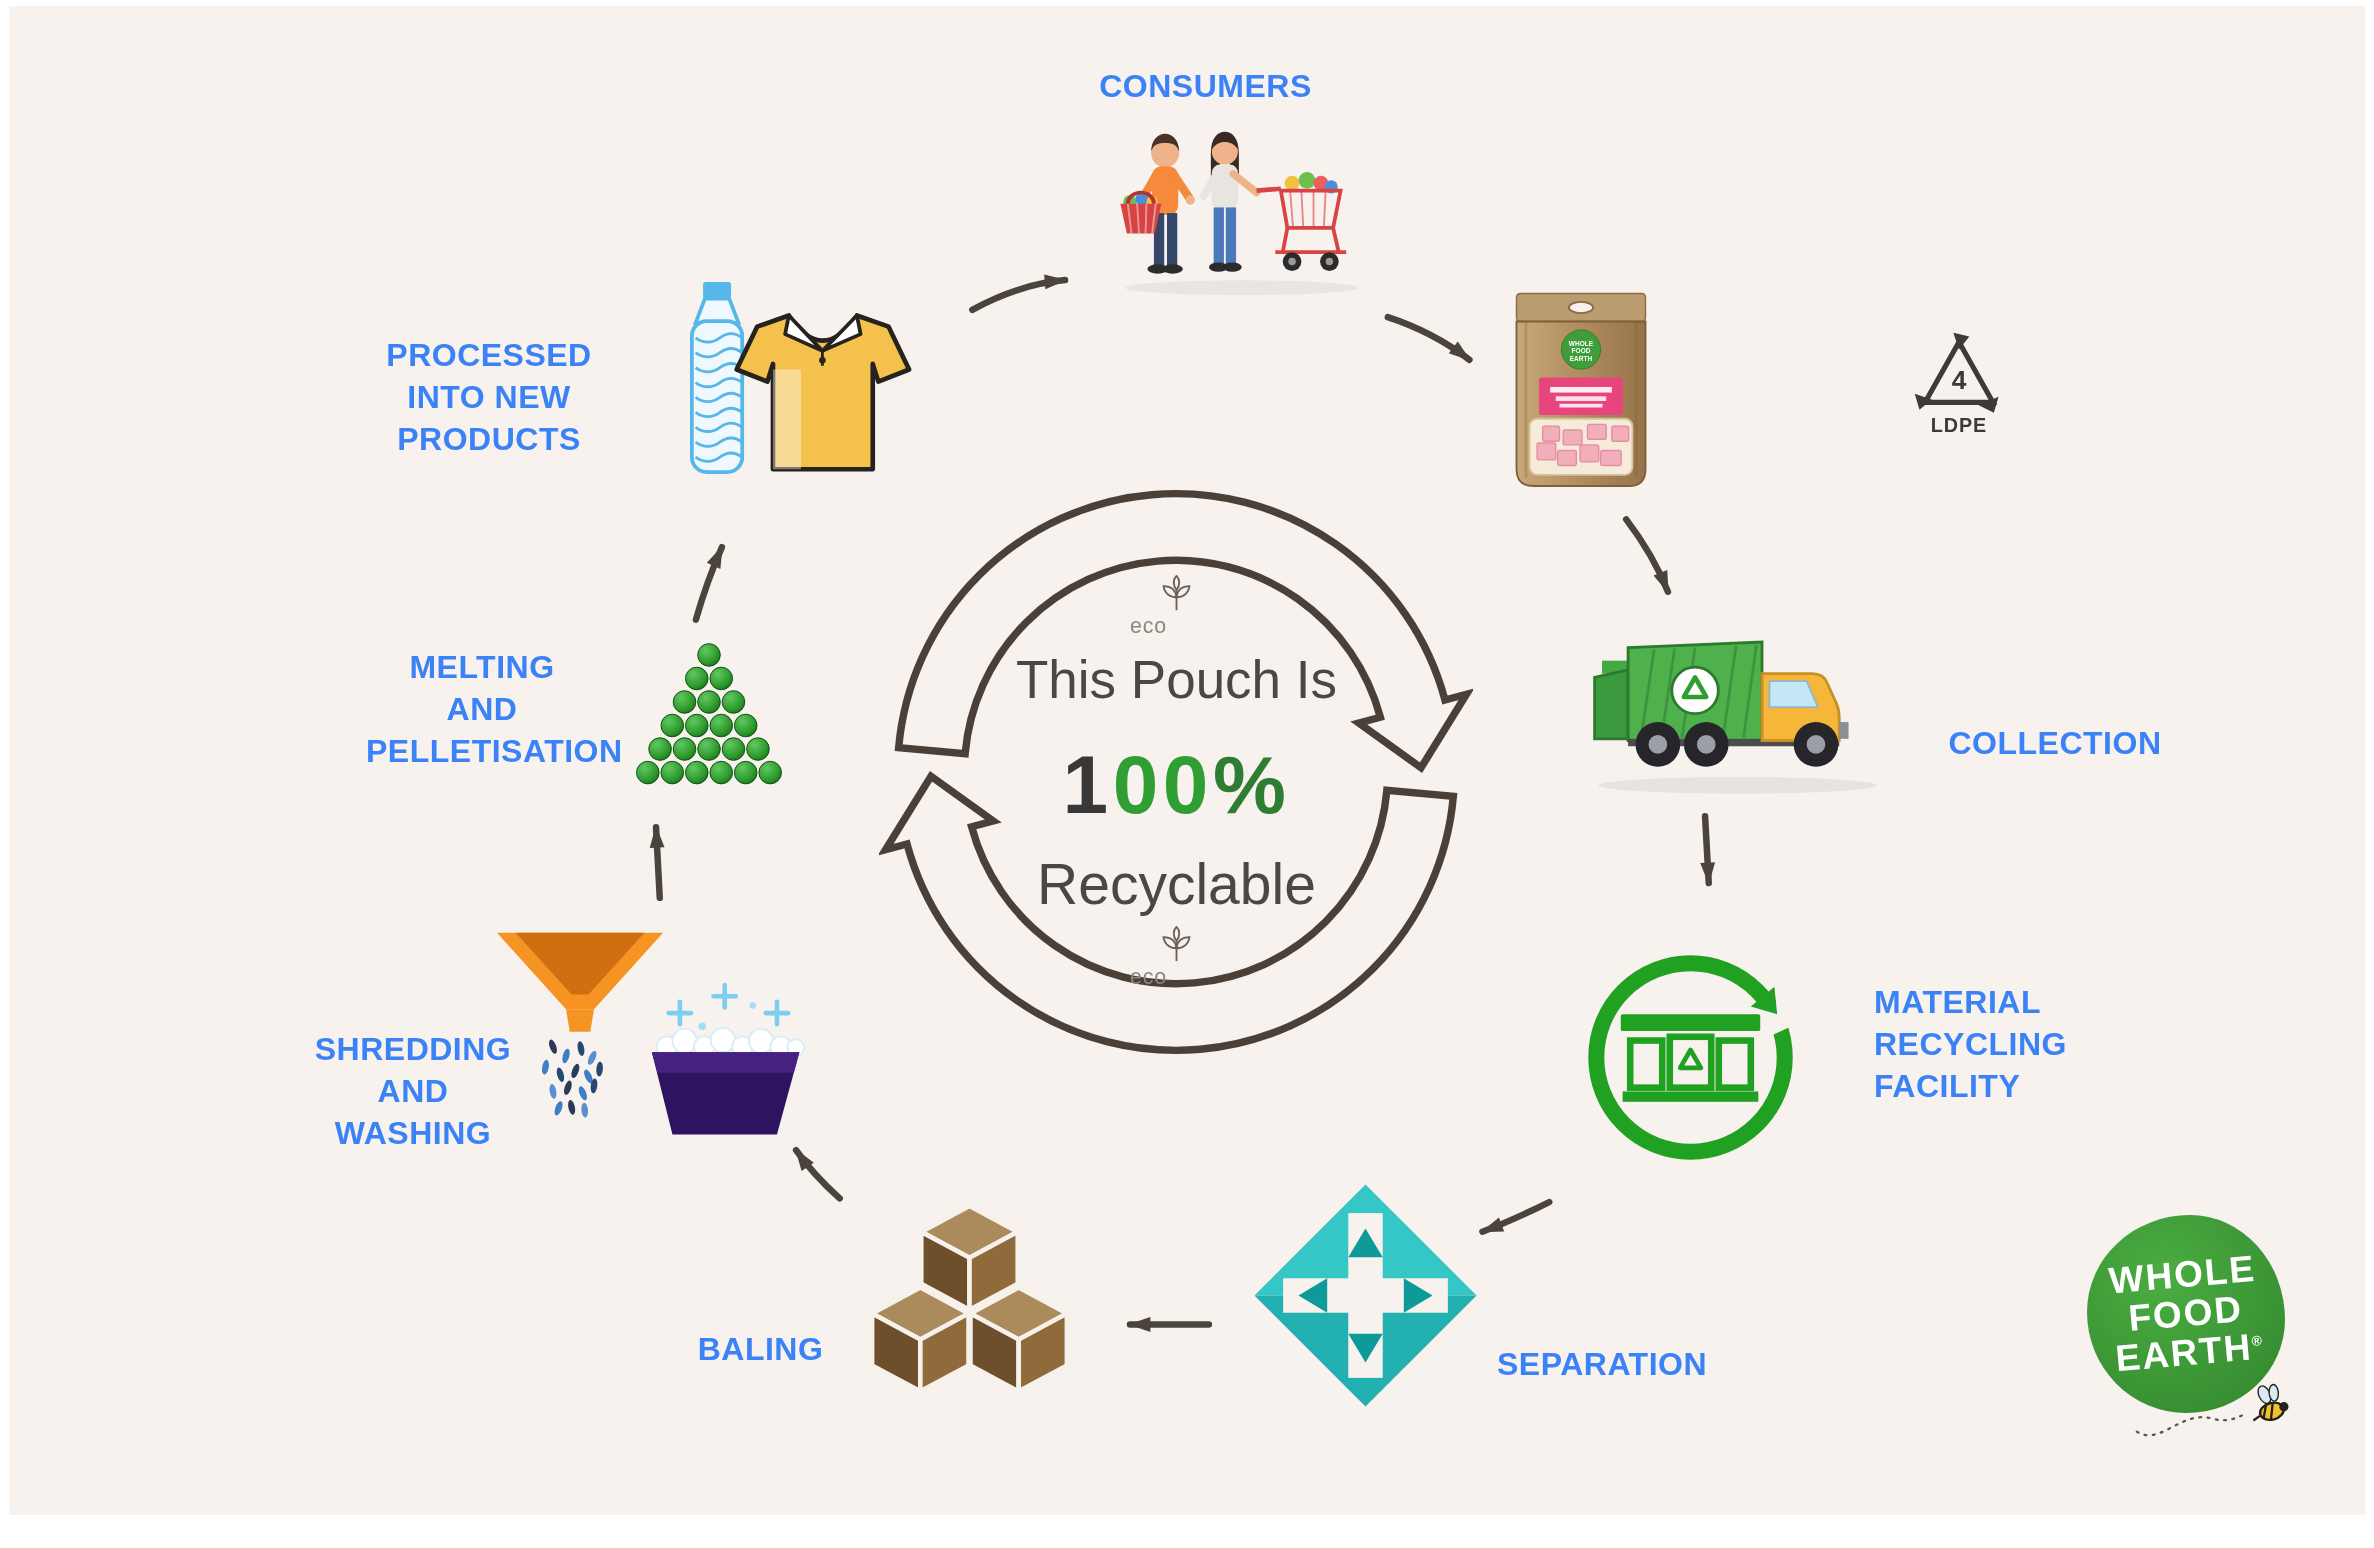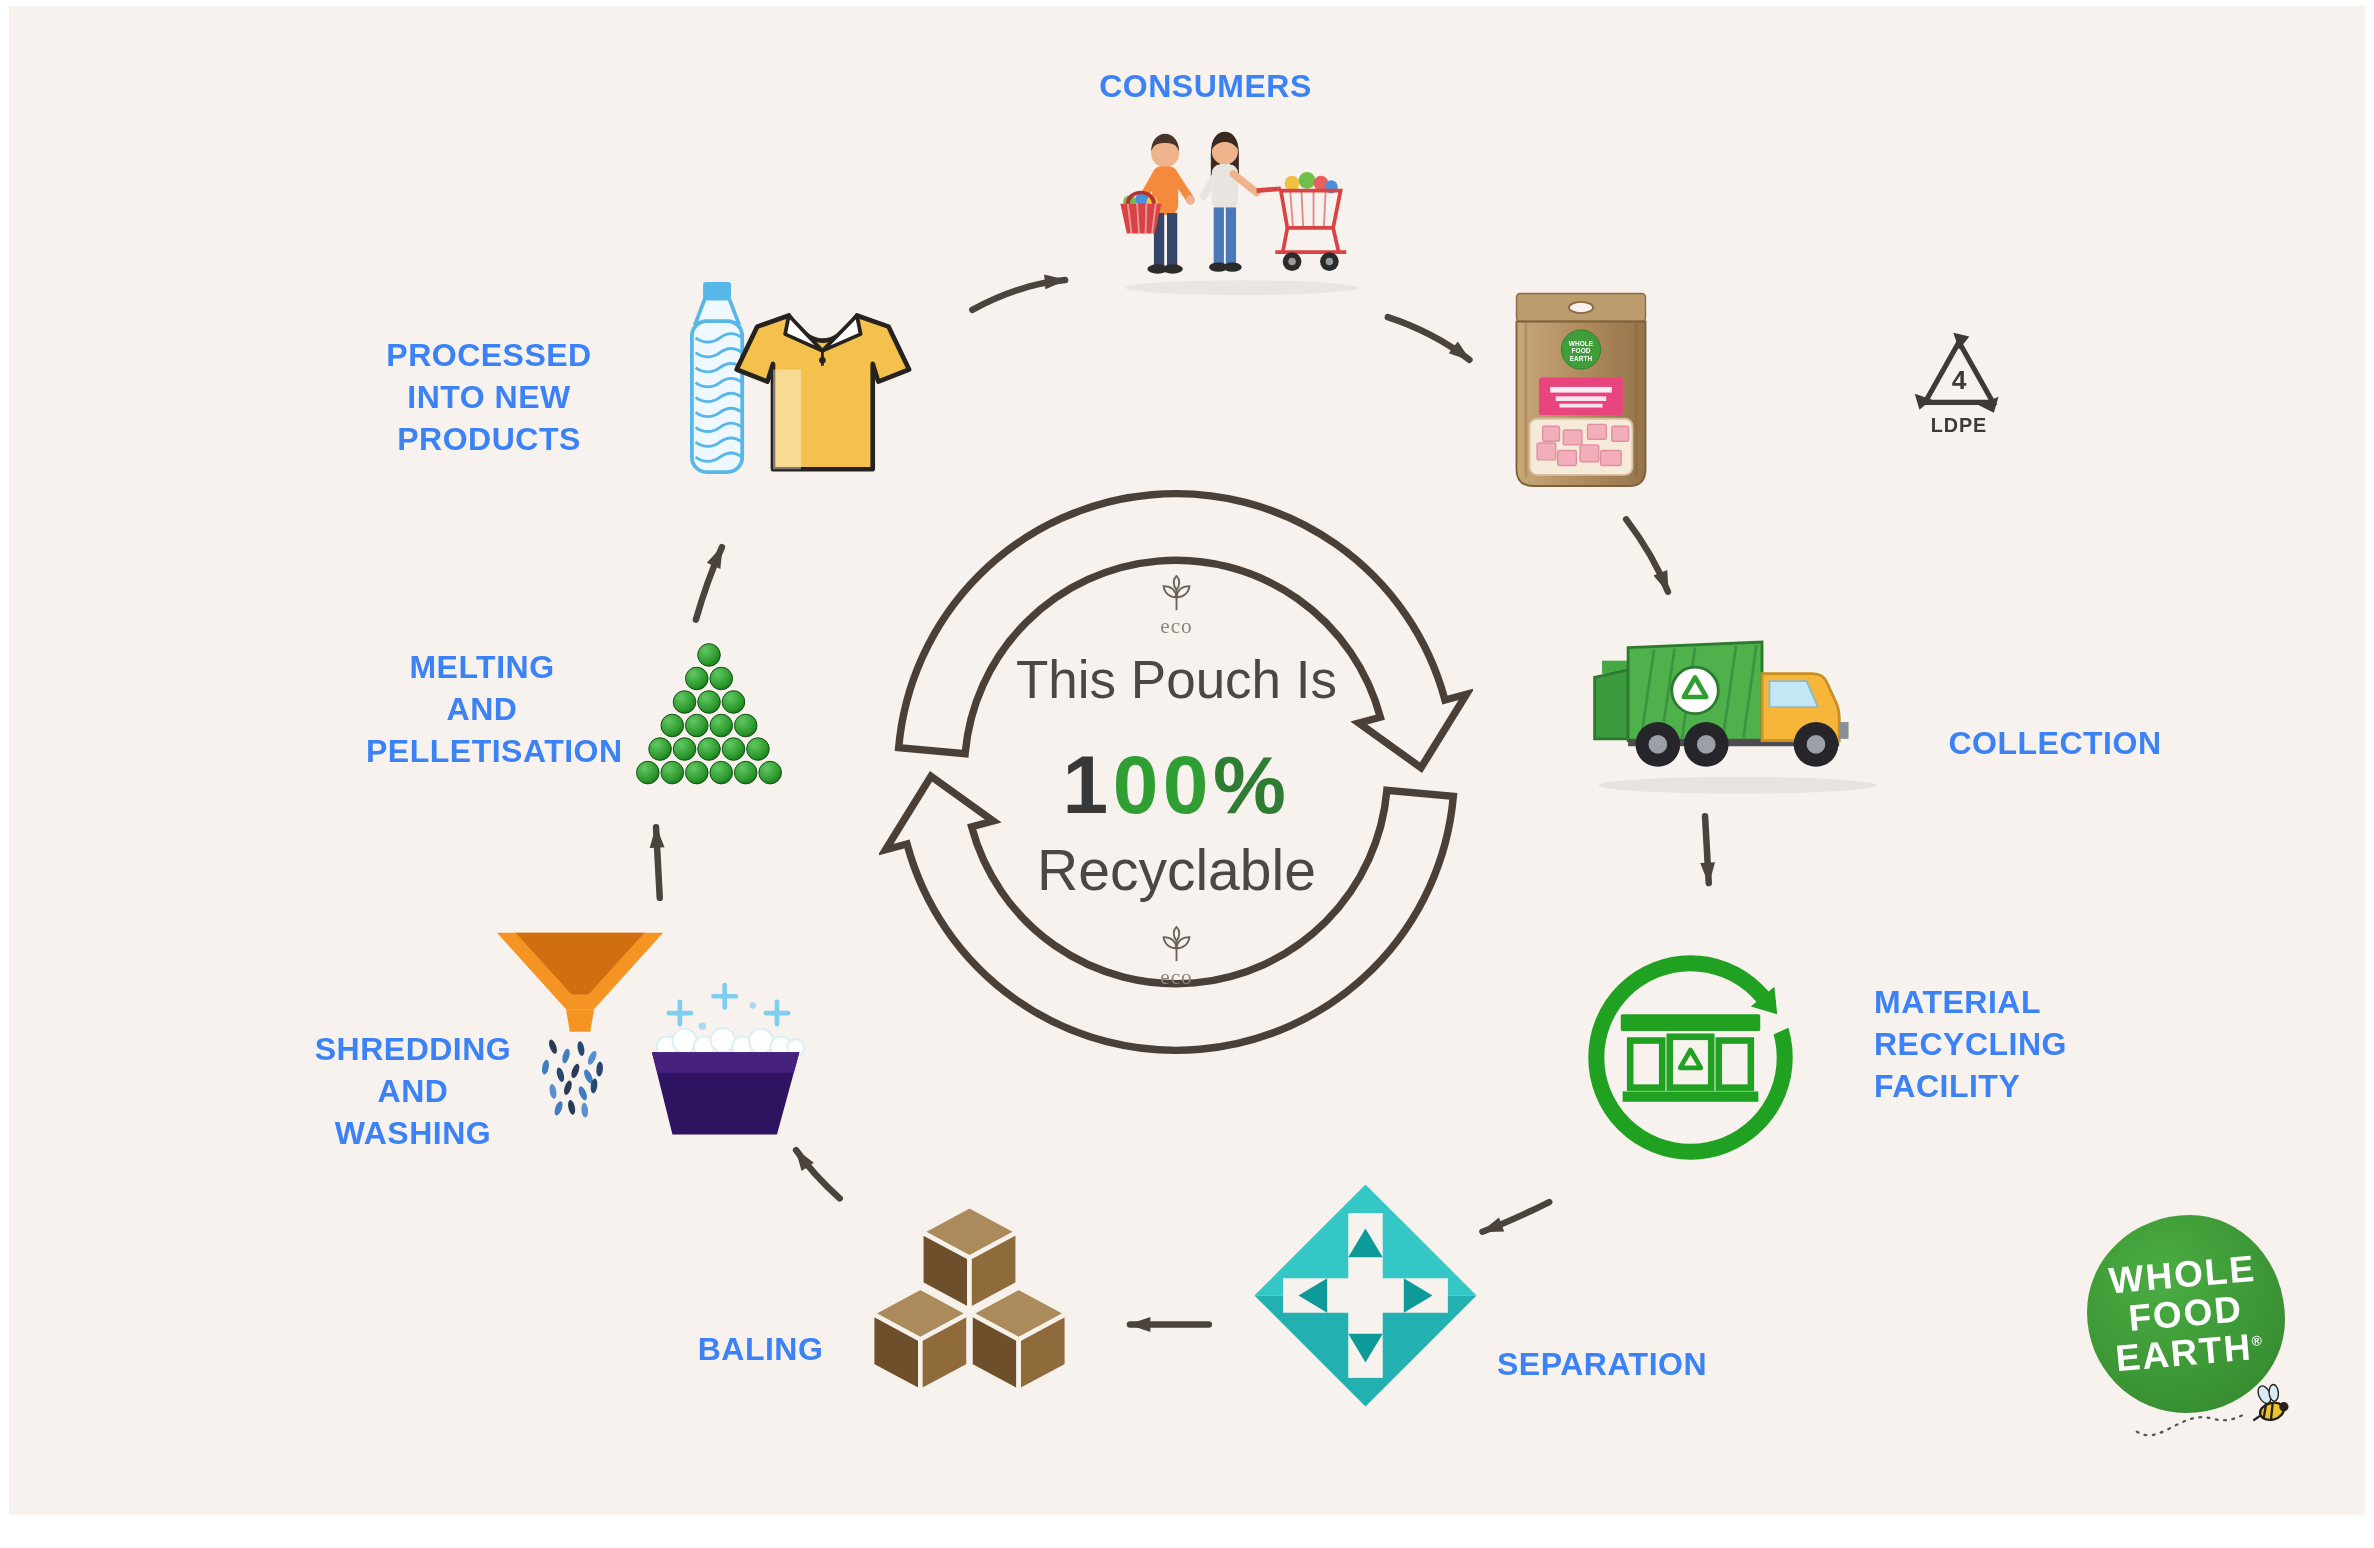--- a/index.html
+++ b/index.html
@@ -18,22 +18,22 @@
   }
   .step-label.align-left{text-align:left;}
   .center-text{
     position:absolute;left:898px;top:649px;width:557px;
     text-align:center;color:#4b4843;
   }
   .center-line1{font-size:53px;font-weight:400;}
   .center-pct{font-size:82px;font-weight:700;letter-spacing:4.6px;margin-top:28px;color:#383838;}
   .center-pct .zeros{color:#2f9e33;}
   .center-pct .pct-sign{color:#2e7d32;}
-  .center-line2{font-size:57px;font-weight:400;margin-top:5px;}
-  .eco-badge{position:absolute;width:93px;text-align:center;font-family:Liberation Serif, serif;}
+  .center-line2{font-size:57px;font-weight:400;margin-top:19px;}
+  .eco-badge{position:absolute;width:93px;text-align:left;}
   .eco-badge .eco-word{font-size:21.3px;color:#8d857c;margin-top:1.9px;letter-spacing:0.9px;}
   .logo-circle{
     position:absolute;left:2087px;top:1215px;width:198px;height:198px;
     background:radial-gradient(circle at 38% 32%, #4aad42, #378e31 78%);
     border-radius:52% 48% 50% 50% / 49% 53% 47% 51%;
     display:flex;align-items:center;justify-content:center;
   }
   .logo-inner{transform:rotate(-5deg);text-align:center;color:#ffffff;font-weight:700;
     font-size:37px;line-height:1.06;letter-spacing:1.9px;}
   .logo-reg{font-size:14px;vertical-align:super;letter-spacing:0;}

